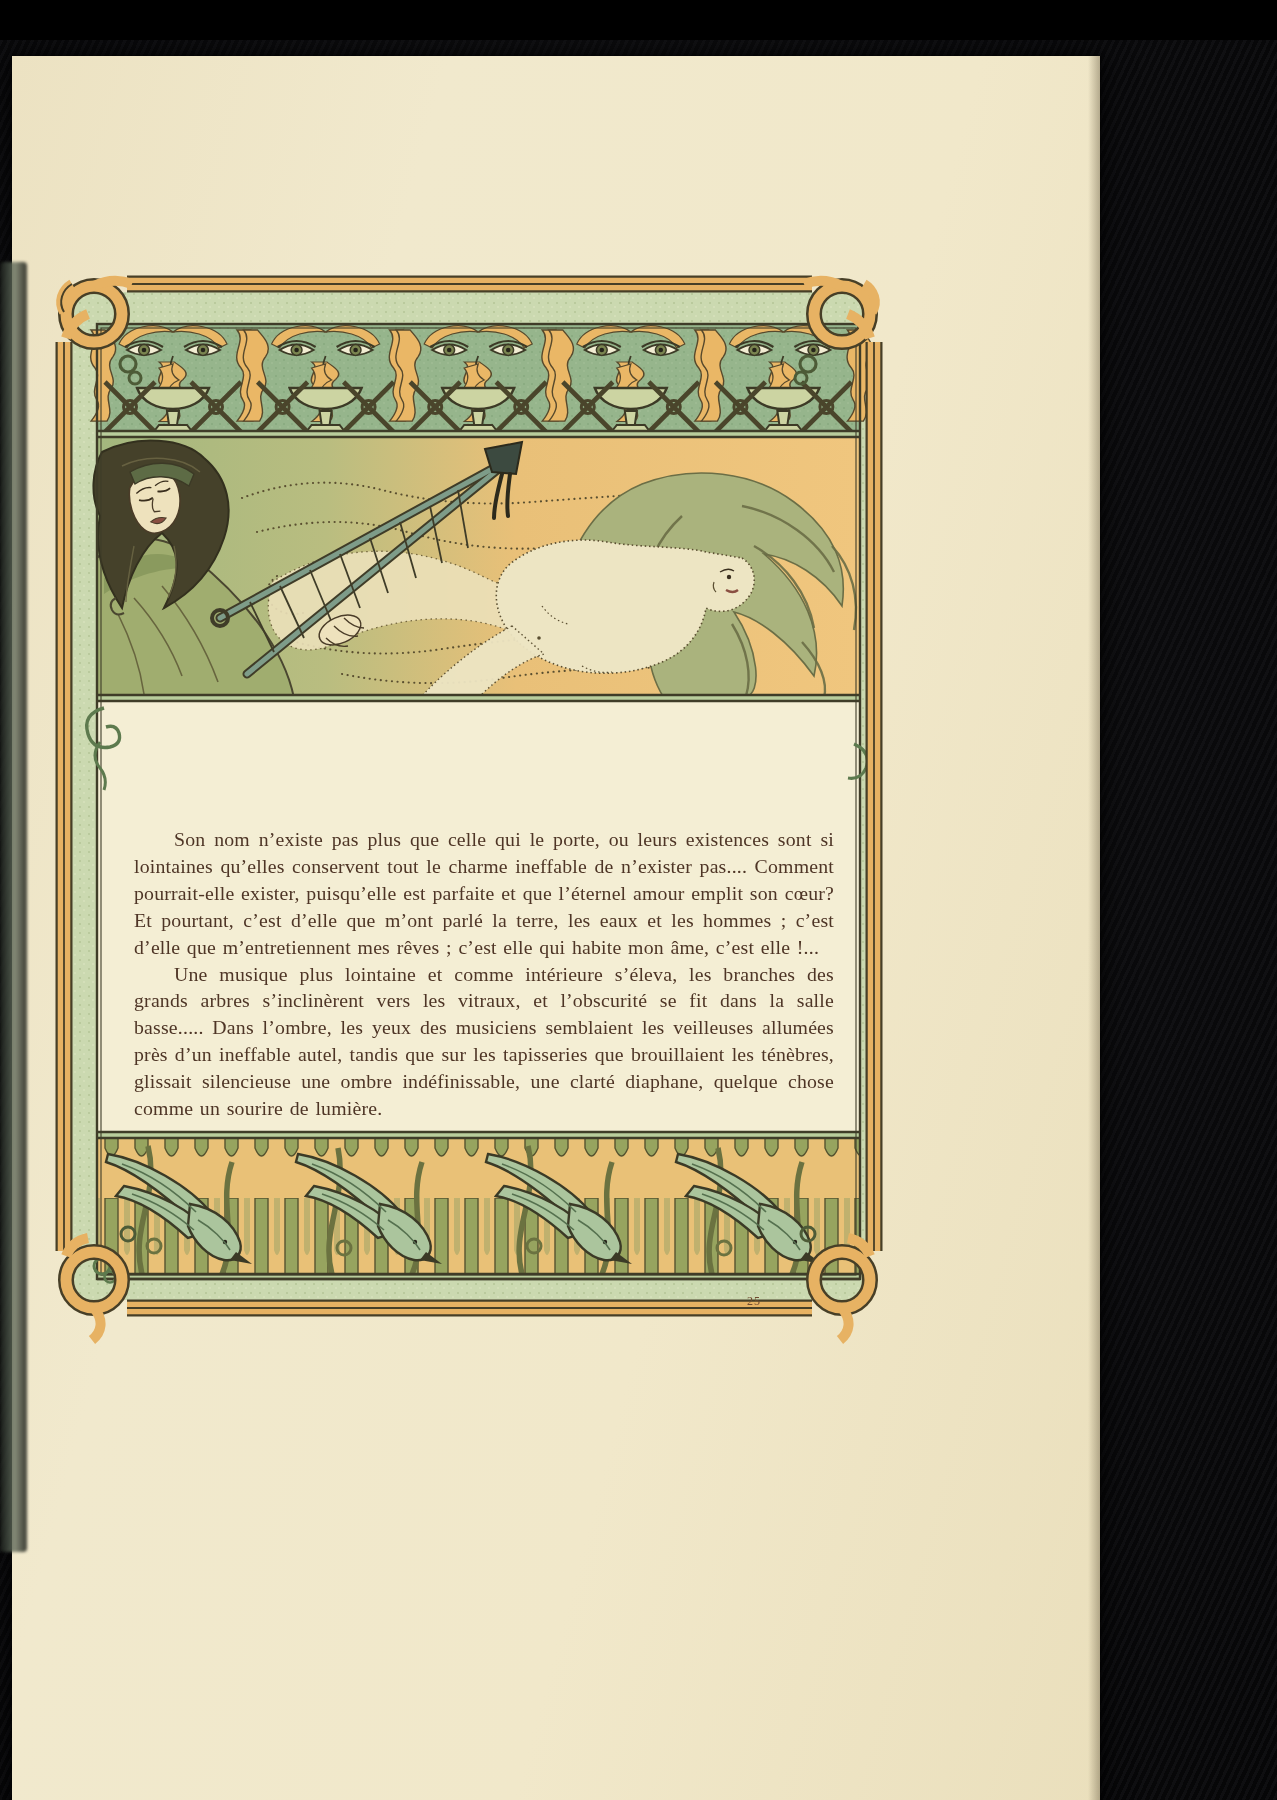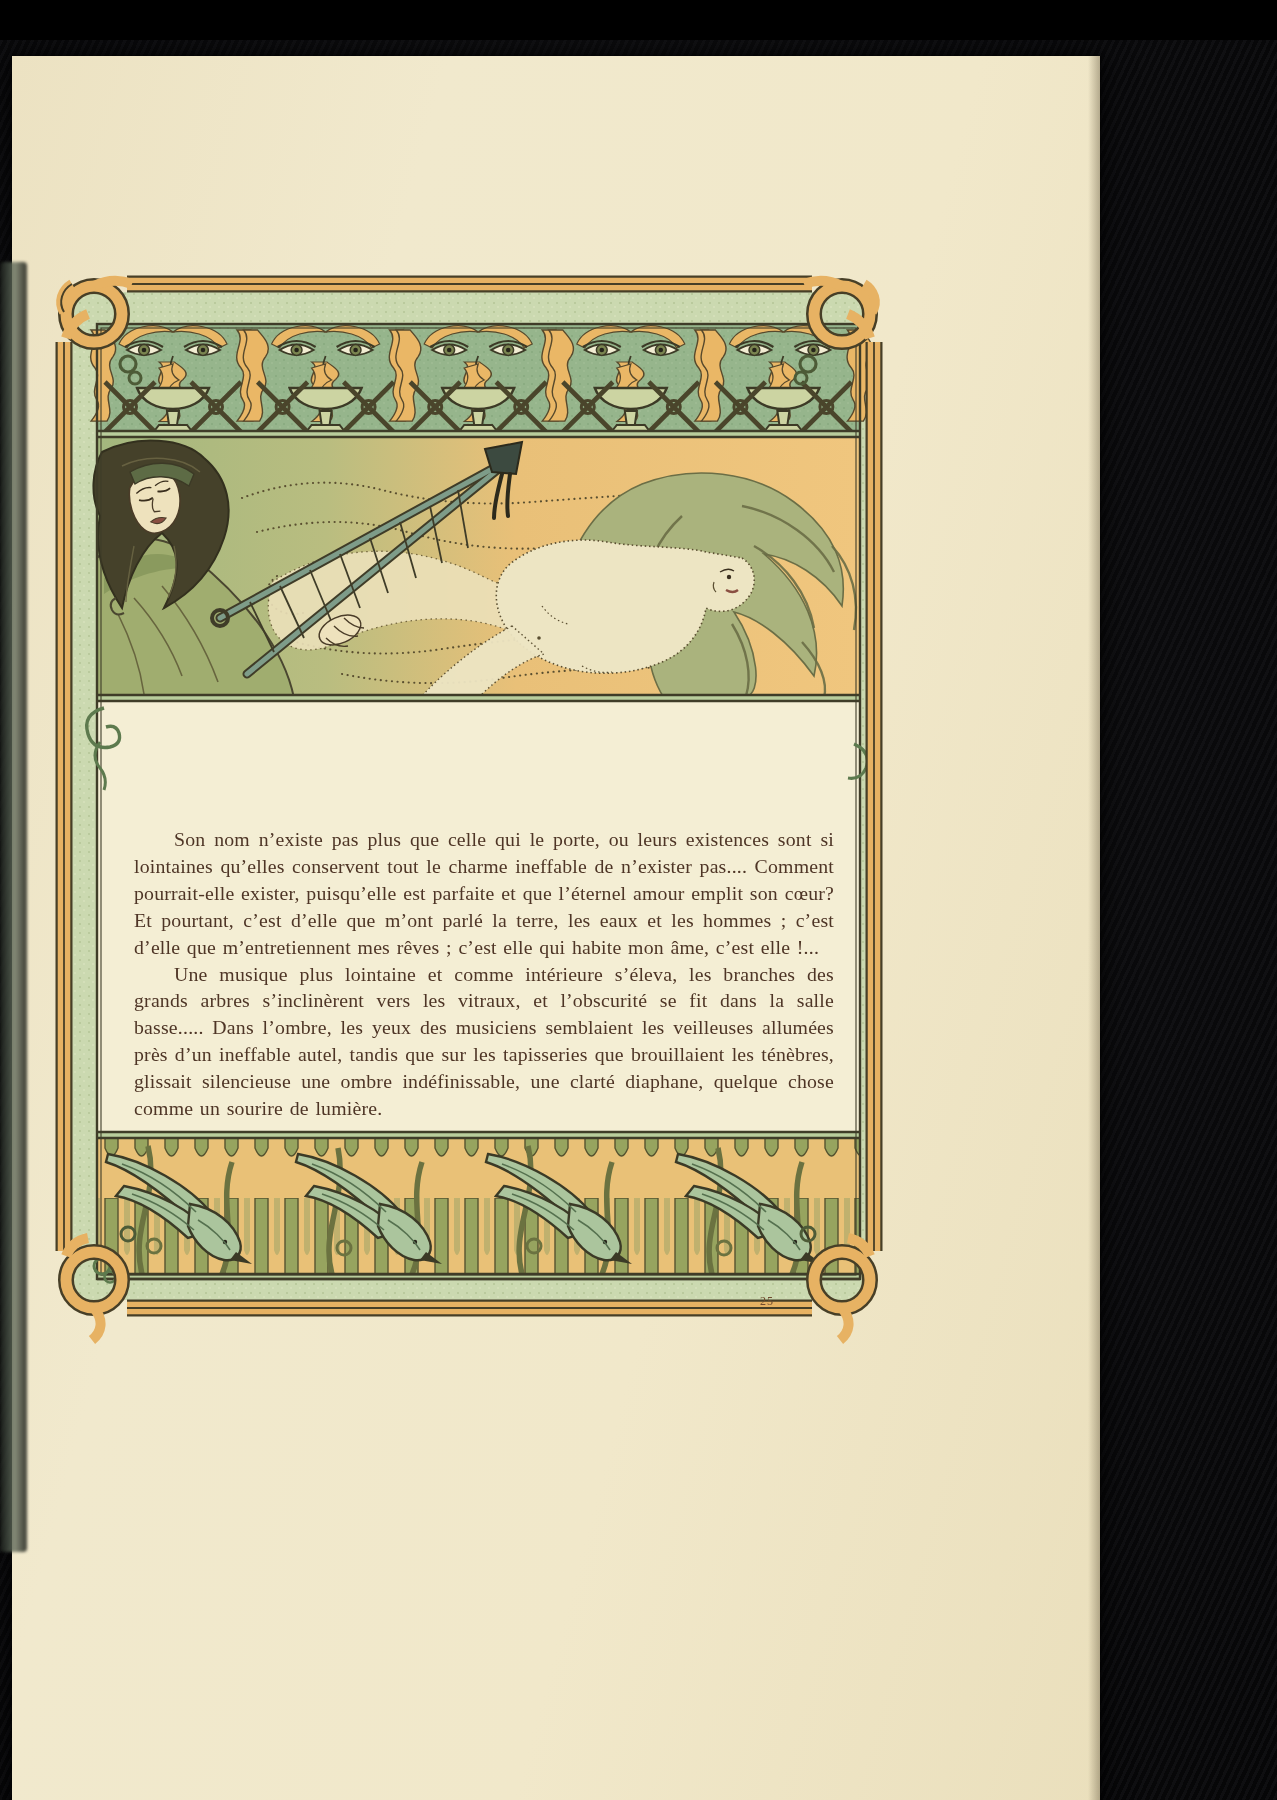--- a/index.html
+++ b/index.html
@@ -30,21 +30,21 @@
     background:linear-gradient(0deg,rgba(70,58,34,.30),rgba(70,58,34,0));
   }
   .plate{position:absolute;left:30px;top:190px;width:850px;height:1100px;}
   .text-block{
     position:absolute;left:122px;top:770px;width:700px;height:430px;
     color:#4e3526;font-size:19.8px;line-height:26.9px;text-align:justify;
     letter-spacing:.2px;word-spacing:1.5px;
   }
   .text-block p{margin:0;text-indent:40px;}
   .page-number{
-    position:absolute;left:722px;top:1238px;width:40px;text-align:right;
+    position:absolute;left:722px;top:1238px;width:40px;text-align:center;
     color:#6f4a2f;font-size:12px;letter-spacing:1px;
   }
 </style>
 </head>
 <body>
 
 <div class="stage">
   <div class="page">
 
     <svg class="plate" viewBox="0 0 850 1100">

